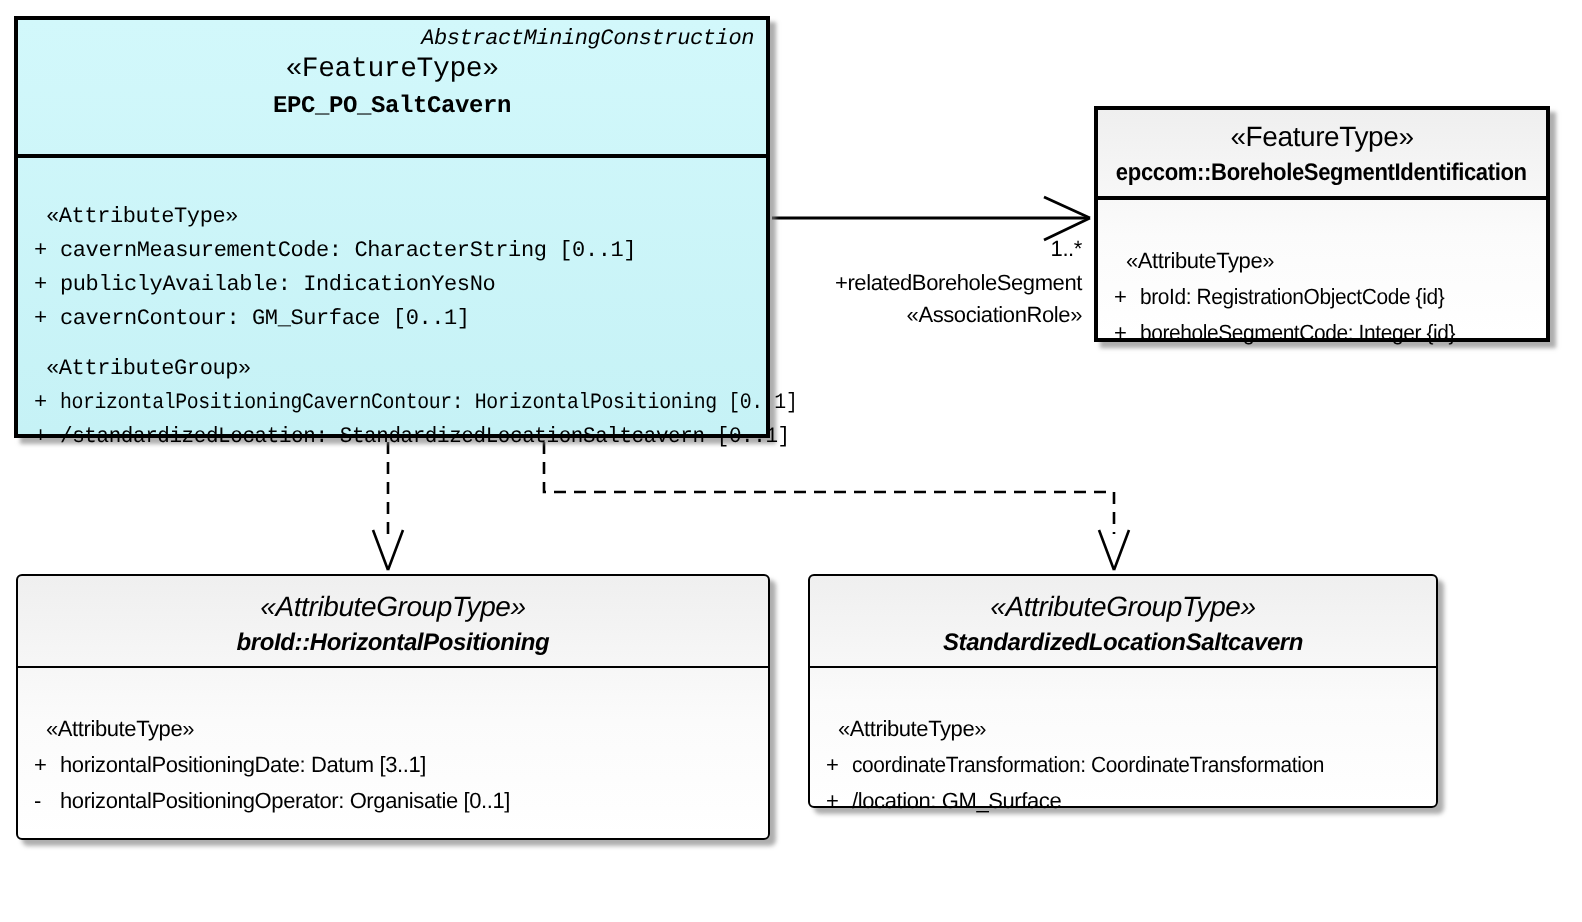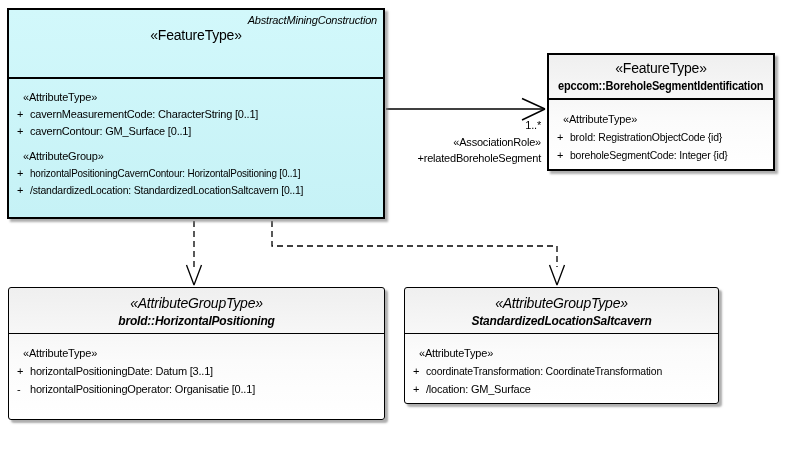--- a/index.html
+++ b/index.html
@@ -12,31 +12,32 @@
   }
   .uml-class{
     position:absolute;
     border:2px solid #000;
     box-shadow:3px 3px 2px rgba(130,130,130,0.65);
     box-sizing:border-box;
     background:linear-gradient(180deg,#efefef 0%,#fbfbfb 55%,#ffffff 100%);
   }
   .uml-class.cyan{
     background:linear-gradient(180deg,#d2f8fb 0%,#c6f2f6 100%);
+    font-family:Liberation Mono, monospace;
   }
   .uml-class.thin{border-width:1px;border-radius:3px;}
   .hdr{box-sizing:border-box;border-bottom:2px solid #000;text-align:center;}
   .thin .hdr{border-bottom-width:1px;font-style:italic;}
   .parent{
     text-align:right;font-style:italic;font-size:11px;
     padding:3px 6px 0 0;line-height:14px;
   }
   .stereo{font-size:14px;line-height:17px;}
   .cname{font-size:12px;font-weight:bold;line-height:18px;}
-  .body{padding-top:10px;box-sizing:border-box;}
+  .body{padding-top:22px;box-sizing:border-box;}
   .sec-h{font-size:11px;padding-left:14px;line-height:17px;}
   .row{font-size:11px;line-height:17px;white-space:nowrap;}
   .lh18 .sec-h,.lh18 .row{line-height:18px;}
   .vis{display:inline-block;width:21px;padding-left:8px;box-sizing:border-box;}
   .txt{display:inline-block;}
   .gap{height:8px;}
   .sq{transform:scaleX(0.90);transform-origin:left center;}
   .sq95{transform:scaleX(0.95);transform-origin:left center;}
   .sqc{display:inline-block;transform:scaleX(0.92);transform-origin:center;white-space:nowrap;}
   #connectors{position:absolute;left:0;top:0;pointer-events:none;}
@@ -61,25 +62,29 @@
   <g>
     <path d="M272,221 L272,246 L557,246 L557,267" stroke="#000" stroke-width="1.3" stroke-dasharray="6 4" fill="none"></path>
     <path d="M557,285 L549.5,265 M557,285 L564.5,265" stroke="#000" stroke-width="1.3" fill="none"></path>
   </g>
 </svg>
 
 <div class="uml-class cyan" style="left:7px;top:8px;width:378px;height:211px">
   <div class="hdr" style="height:69px">
     <div class="parent">AbstractMiningConstruction</div>
     <div class="stereo">«FeatureType»</div>
+    <div class="cname">EPC_PO_SaltCavern</div>
   </div>
   <div class="body">
     <div class="sec-h">«AttributeType»</div>
     <div class="row">
       <span class="vis">+</span><span class="txt">cavernMeasurementCode: CharacterString [0..1]</span>
+    </div>
+    <div class="row">
+      <span class="vis">+</span><span class="txt">publiclyAvailable: IndicationYesNo</span>
     </div>
     <div class="row">
       <span class="vis">+</span><span class="txt">cavernContour: GM_Surface [0..1]</span>
     </div>
     <div class="gap"></div>
     <div class="sec-h">«AttributeGroup»</div>
     <div class="row">
       <span class="vis">+</span><span class="txt sq">horizontalPositioningCavernContour: HorizontalPositioning [0..1]</span>
     </div>
     <div class="row">
@@ -99,22 +104,22 @@
       <span class="vis">+</span><span class="txt sq95">broId: RegistrationObjectCode {id}</span>
     </div>
     <div class="row">
       <span class="vis">+</span><span class="txt sq95">boreholeSegmentCode: Integer {id}</span>
     </div>
   </div>
 </div>
 
 <div class="assoc-labels">
   <div>1..*</div>
+  <div>+relatedBoreholeSegment</div>
   <div>«AssociationRole»</div>
-  <div>+relatedBoreholeSegment</div>
 </div>
 
 <div class="uml-class thin lh18" style="left:8px;top:287px;width:377px;height:133px">
   <div class="hdr" style="height:46px;padding-top:7px">
     <div class="stereo">«AttributeGroupType»</div>
     <div class="cname">broId::HorizontalPositioning</div>
   </div>
   <div class="body">
     <div class="sec-h">«AttributeType»</div>
     <div class="row">

